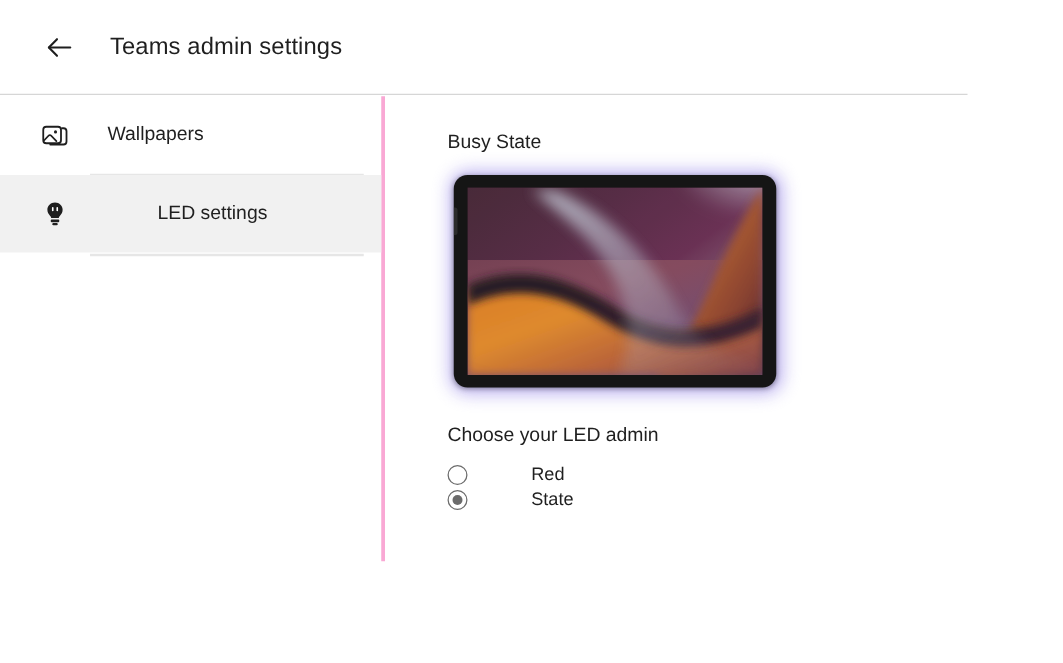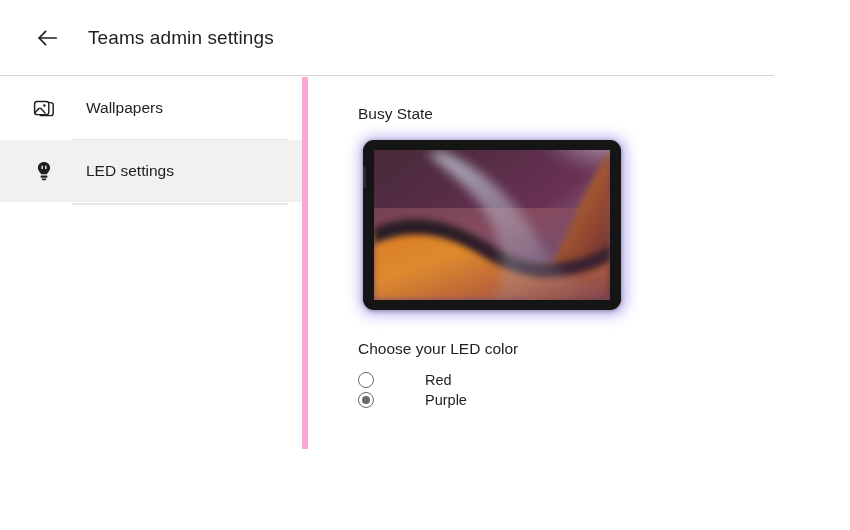--- a/index.html
+++ b/index.html
@@ -59,33 +59,34 @@
   }
 
   
   .sidebar {
     position: absolute;
     left: 0;
     top: 77px;
     width: 308px;
     height: 372px;
     background: #ffffff;
-    border-right: 6px solid #f9a8d4;
+    border-right: 3px solid #f9a8d4;
     box-sizing: border-box;
   }
   .nav-item {
     position: relative;
     height: 62px;
     display: flex;
     align-items: center;
     cursor: pointer;
     background: transparent;
   }
   .nav-item.selected {
     background: #f1f1f1;
+    gap: 40px;
   }
   .nav-item .nav-icon {
     width: 30px;
     height: 30px;
     margin-left: 29px;
     display: flex;
     align-items: center;
     justify-content: center;
     flex: 0 0 auto;
   }
@@ -353,27 +354,27 @@
 
             <path d="M70 2 C120 24 150 62 168 96 C180 118 196 134 236 142 L236 150 L120 150 C138 120 128 70 86 32 C72 19 60 9 52 2 Z" fill="url(#hiLight)" filter="url(#soft2)" opacity="0.9"></path>
 
             <ellipse cx="20" cy="150" rx="84" ry="46" fill="url(#glowBL)" filter="url(#soft2)"></ellipse>
             <rect x="0" y="0" width="236" height="150" fill="#2b1c26" opacity="0.05"></rect>
           </svg>
         </div>
       </div>
     </div>
 
-    <div class="chooser-title">Choose your LED color</div>
+    <div class="chooser-title">Choose your LED admin</div>
 
     <div class="radio-group">
       <div class="radio-row">
         <span class="radio-mark"></span>
         <span class="radio-label">Red</span>
       </div>
       <div class="radio-row checked">
         <span class="radio-mark"></span>
-        <span class="radio-label">Purple</span>
+        <span class="radio-label">State</span>
       </div>
     </div>
 
   </div>
 </div>
 
 </body></html>

